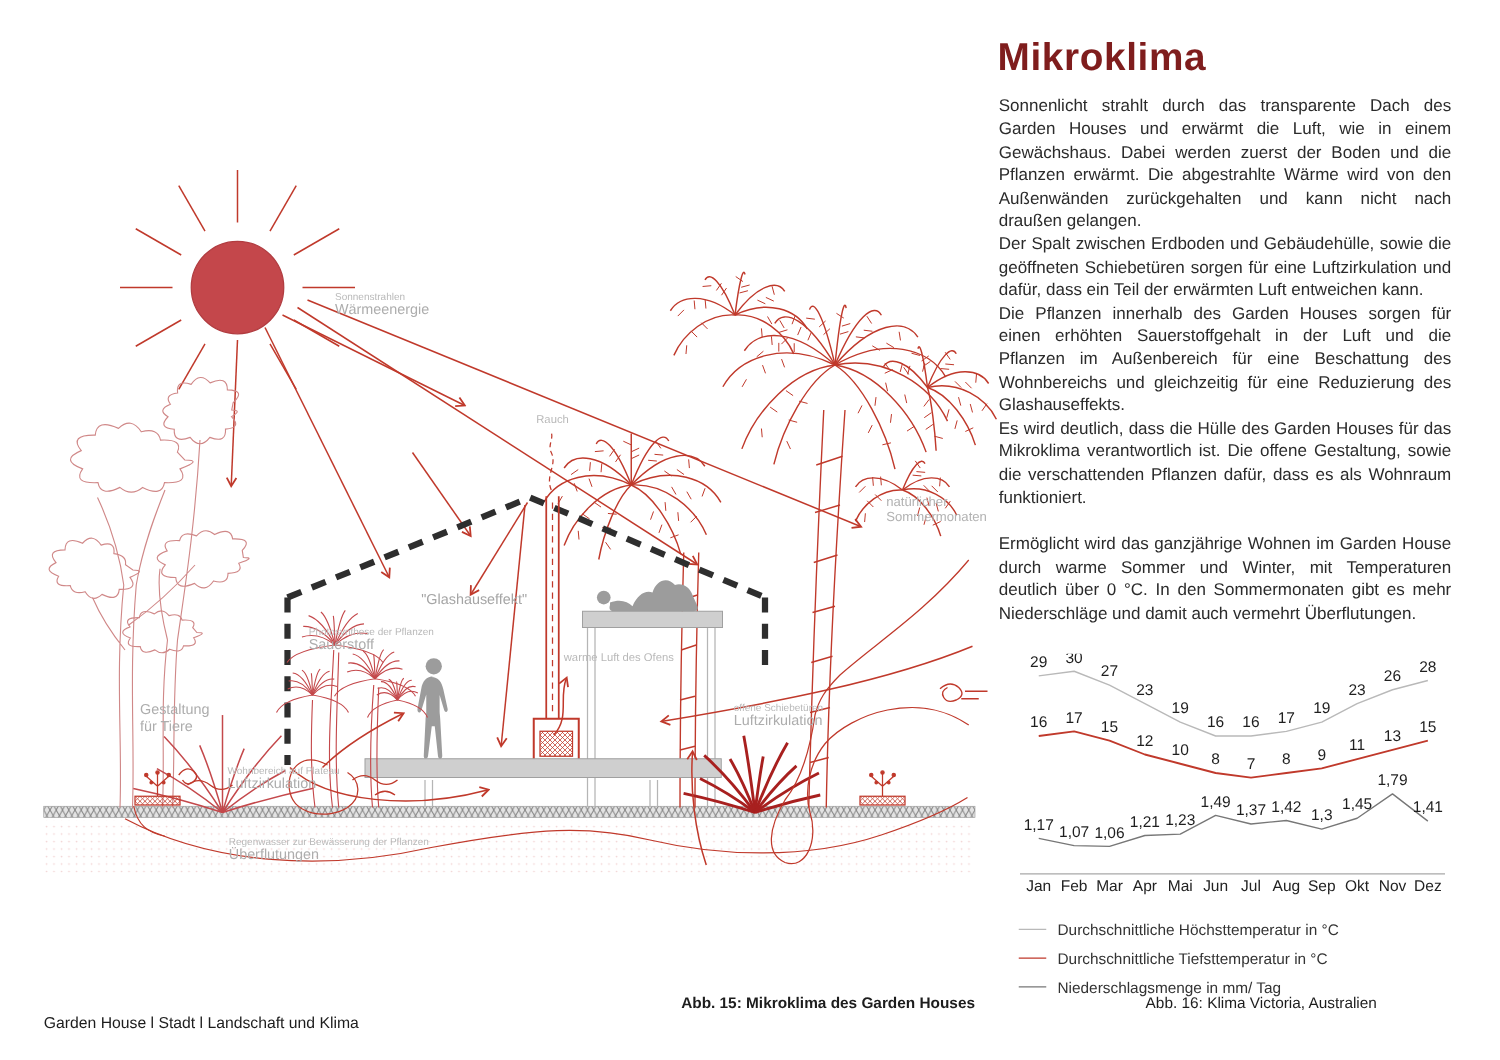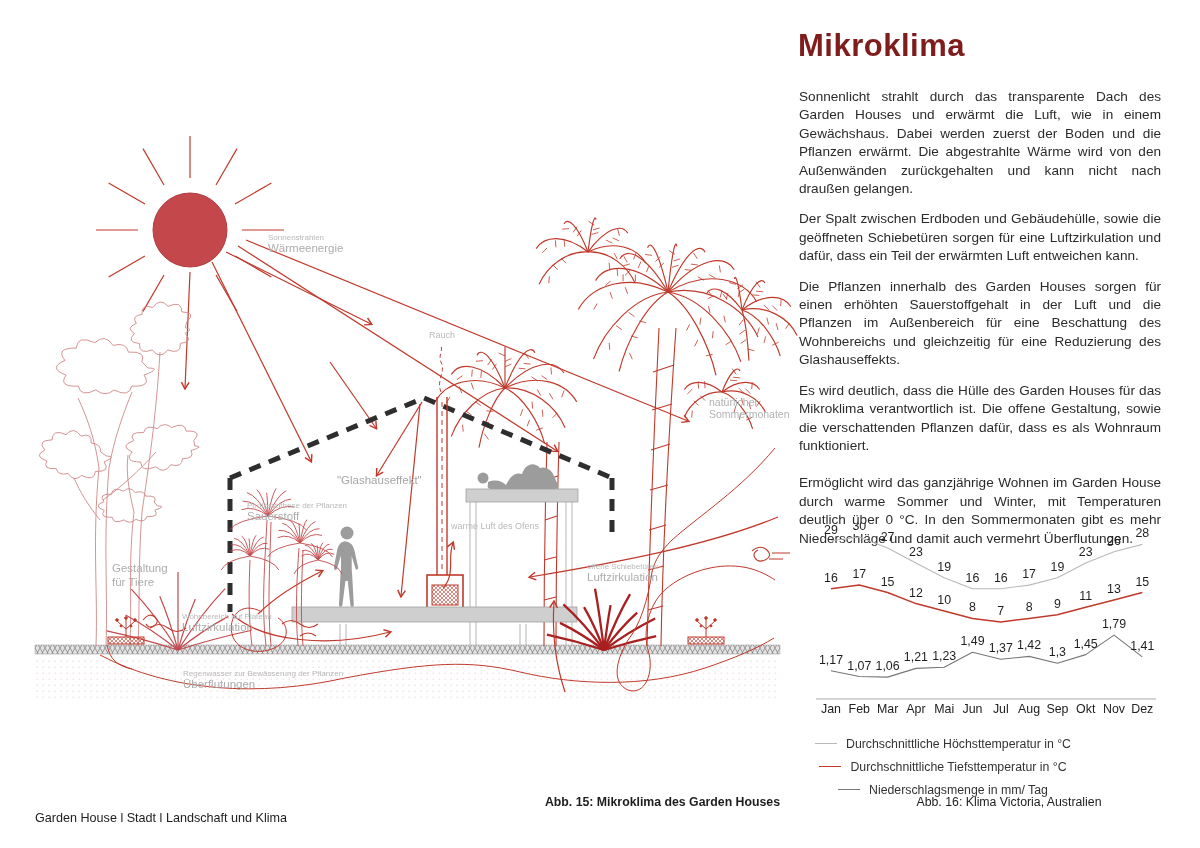--- a/index.html
+++ b/index.html
@@ -6,25 +6,25 @@
   html,body { width:1200px; height:848px; background:#ffffff;
     font-family:"Liberation Sans", sans-serif; position:relative; overflow:hidden; }
   .page { position:absolute; inset:0; }
   .diagram-svg { position:absolute; left:0; top:0; width:800px; height:848px; }
   .dlabel { position:absolute; line-height:1.18; pointer-events:none; white-space:nowrap; }
   .dlabel .sm { display:block; font-size:8px;   color:#b9b9b9; }
   .dlabel .md { display:block; font-size:10.5px; color:#b2b2b2; }
   .dlabel .lg { display:block; font-size:11.5px; color:#adadad; }
   .title { position:absolute; left:798px; top:28px; font-size:31px; color:#7f1d1d; letter-spacing:0.5px; }
   .textcol { position:absolute; left:799px; top:76px; width:362px; }
-  .textcol p { font-size:13.6px; line-height:18.4px; color:#2b2b2b; text-align:justify;margin-top:12px; }
+  .textcol p { font-size:13.6px; line-height:18.4px; color:#2b2b2b; text-align:justify; }
   .textcol p.spaced { margin-top:19px; }
   .chart-svg { position:absolute; left:798px; top:523px; width:372px; height:206px; }
   .legend { position:absolute; left:815px; top:732px; }
-  .legend-row { display:flex; align-items:center; height:23px;justify-content:center; }
+  .legend-row { display:flex; align-items:center; height:23px; }
   .legend-swatch { display:inline-block; width:22px; height:0; border-top:1.6px solid #999; margin-right:9px; }
   .legend-label { font-size:12.3px; color:#333; }
   .caption { position:absolute; font-size:12.3px; color:#1d1d1d; }
   .cap15 { top:795px; left:480px; width:300px; text-align:right;font-weight:bold; }
   .cap16 { top:795px; left:860px; width:298px; text-align:center; }
   .footer { position:absolute; left:35px; top:811px; font-size:12.6px; color:#1d1d1d; }
 </style>
 </head>
 <body>
 

